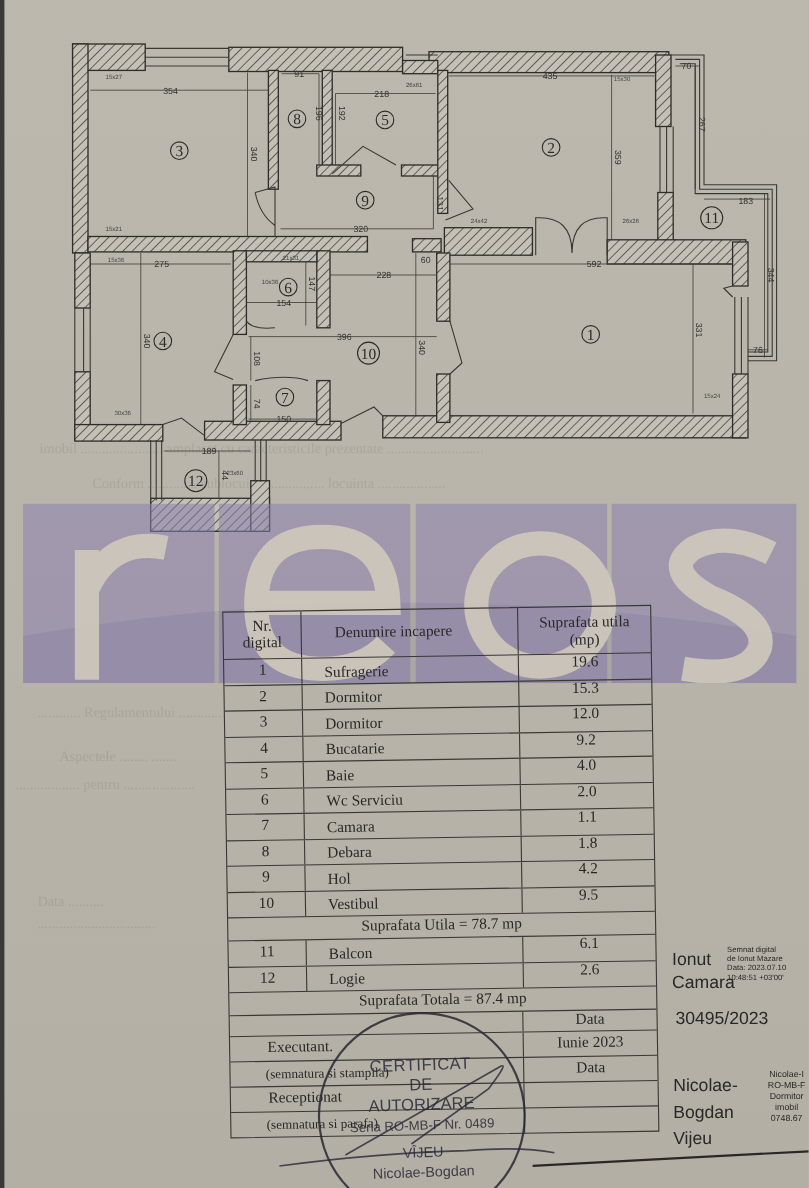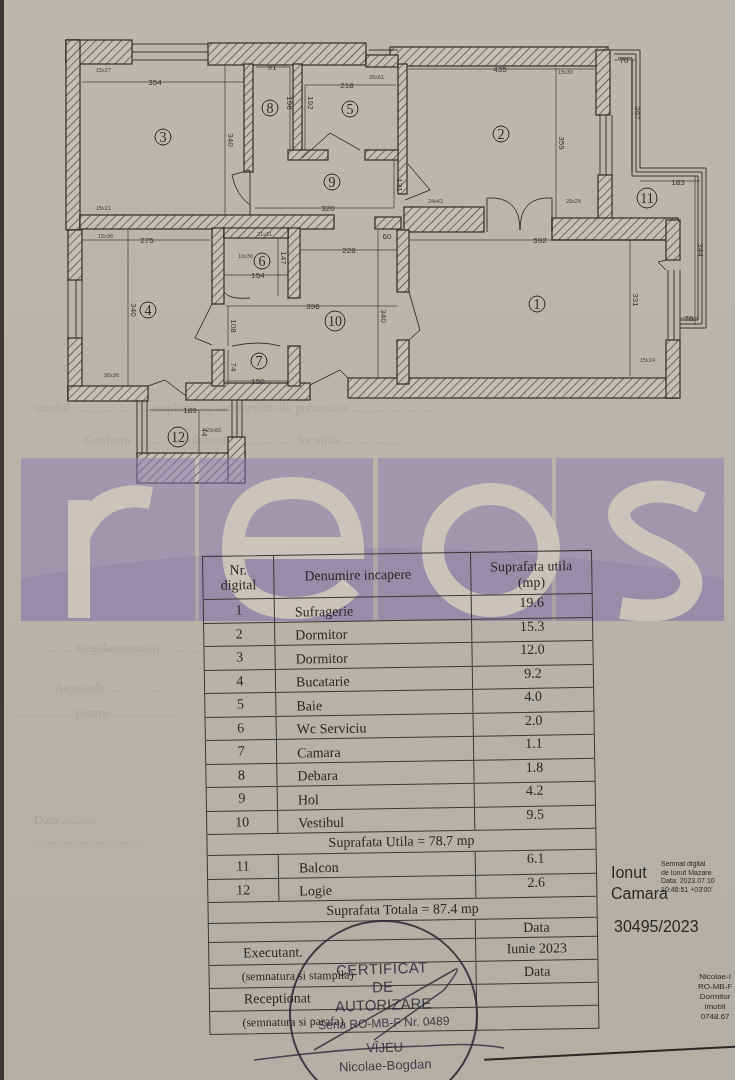--- a/index.html
+++ b/index.html
@@ -413,20 +413,25 @@
     <div>Camara</div>
   </div>
   <div class="sig-small" style="left:657px;top:860px;">
     <div>Semnat digital</div>
     <div>de Ionut Mazare</div>
     <div>Data: 2023.07.10</div>
     <div>10:48:51 +03'00'</div>
   </div>
   <div class="sig-name" style="left:598px;top:918px;font-size:16px;">30495/2023</div>
 
+  <div class="sig-name" style="left:596px;top:976px;font-size:16px;line-height:24px;">
+    <div>Nicolae-</div>
+    <div>Bogdan</div>
+    <div>Vijeu</div>
+  </div>
   <div class="sig-small" style="left:694px;top:972px;font-size:8px;line-height:10px;text-align:center;">
     <div>Nicolae-I</div>
     <div>RO-MB-F</div>
     <div>Dormitor</div>
     <div>imobil</div>
     <div>0748.67</div>
   </div>
   <div style="position:absolute;left:480px;top:1052px;width:260px;height:1.5px;background:#2a2826;transform:rotate(-3deg);"></div>
 </div>
 <div class="left-edge"></div>

